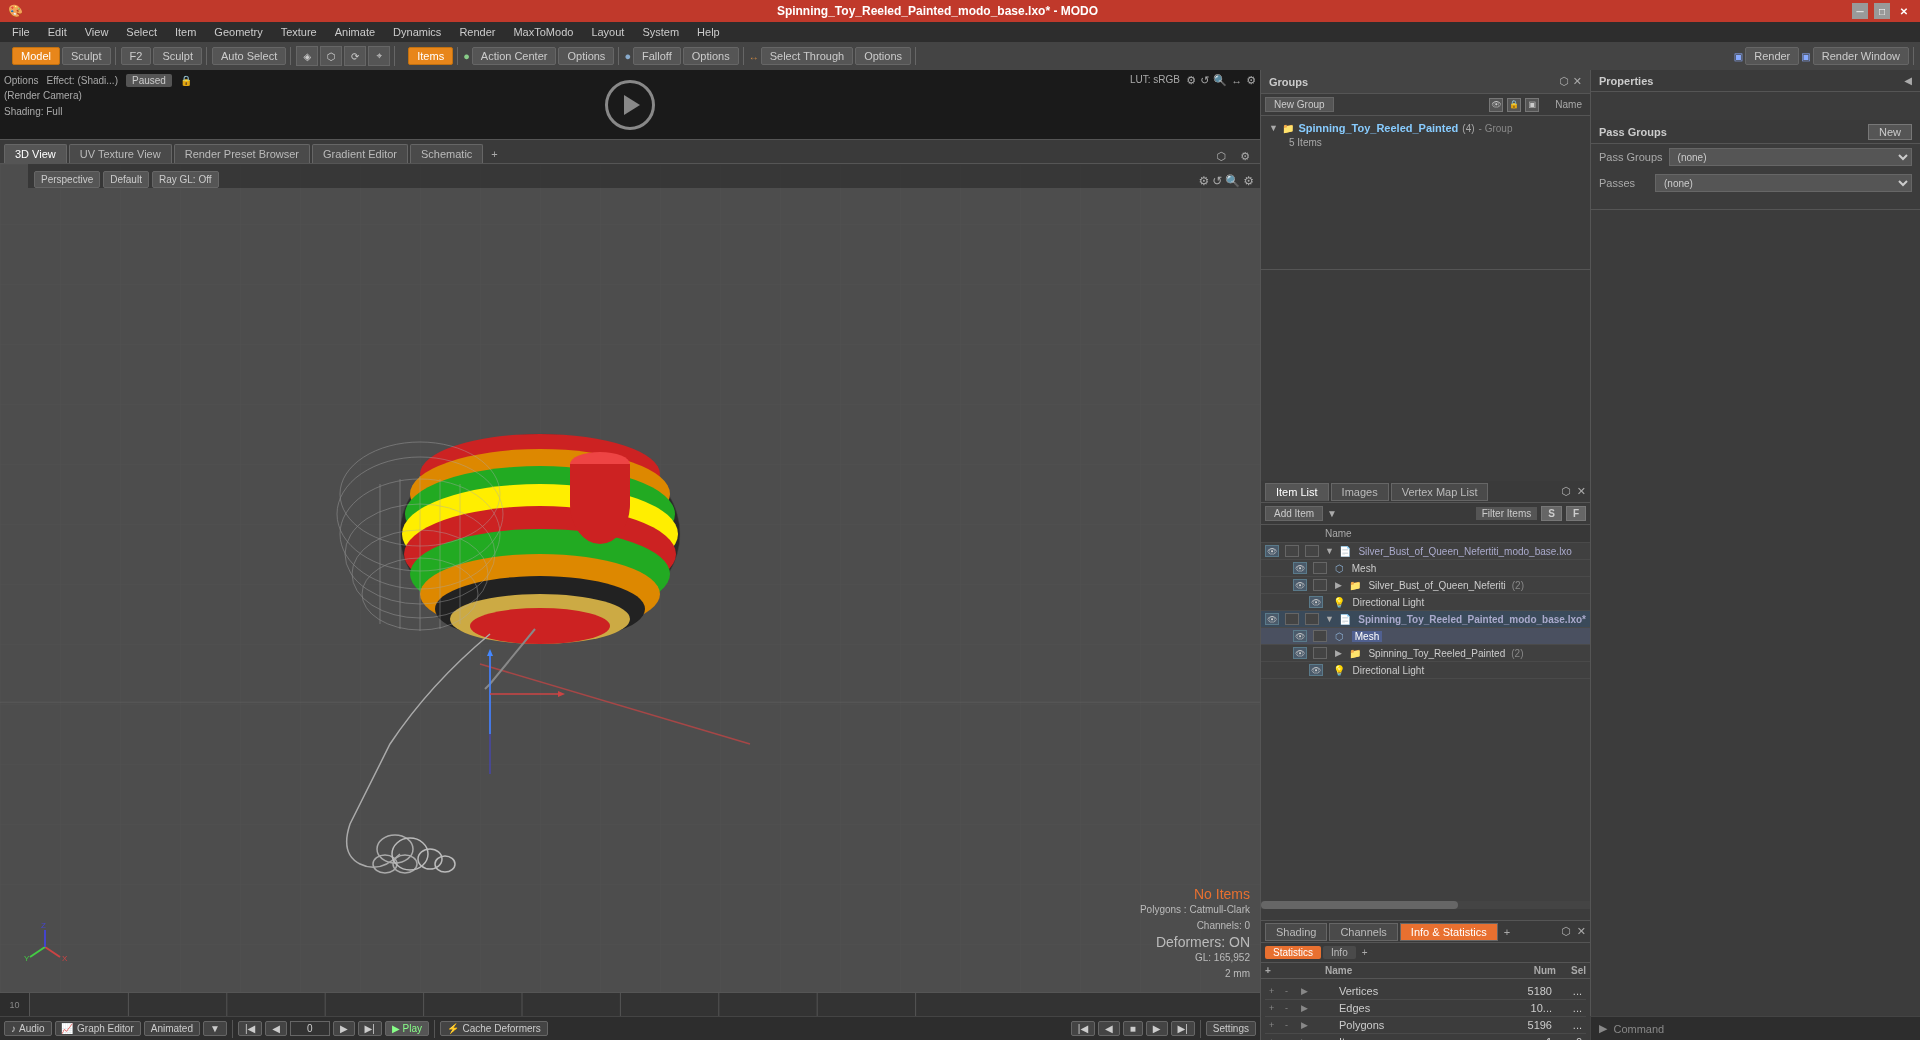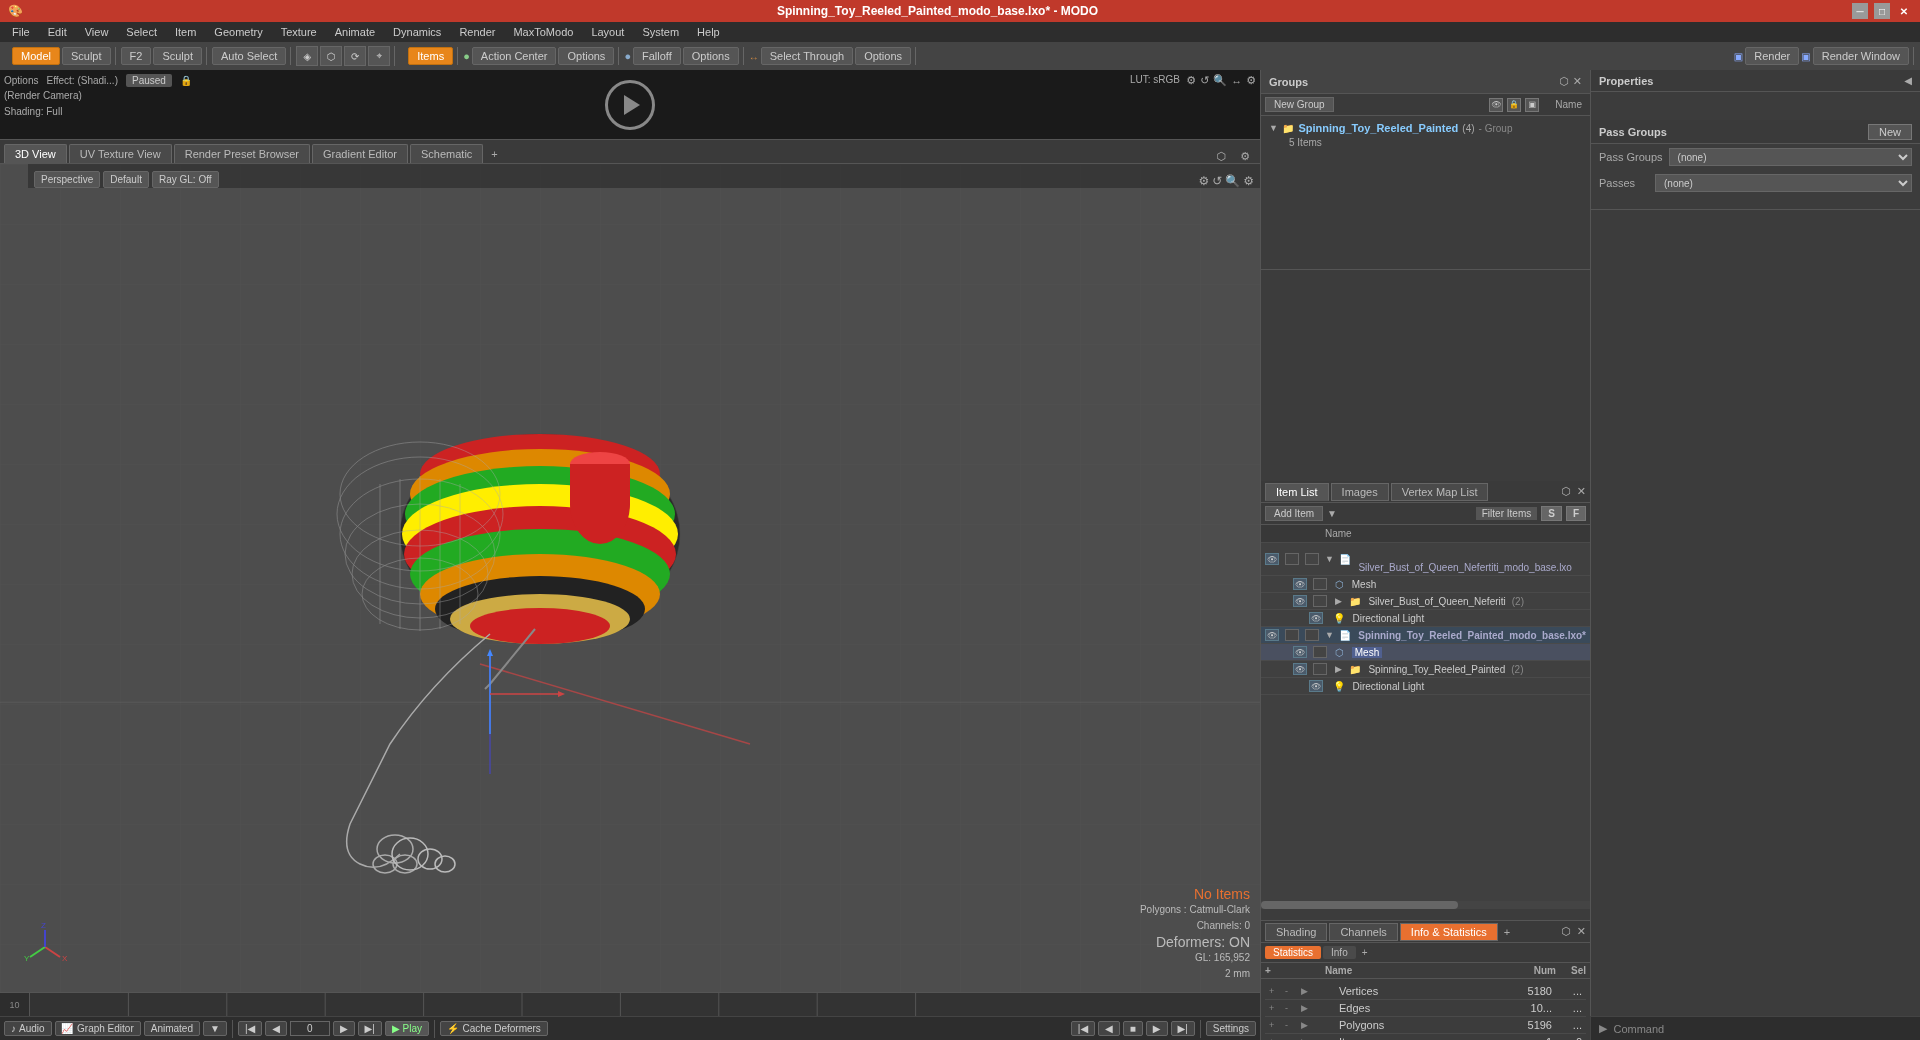--- a/index.html
+++ b/index.html
@@ -572,21 +572,21 @@
       </div>
 
       <div id="item-list-content" style="flex:1; overflow-y:auto; background:#404040;">
 
         <div class="item-row">
           <span style="width:14px; height:12px; background:#4a5a6a; border:1px solid #5a7a8a; display:inline-block; margin-right:2px; font-size:8px; display:inline-flex; align-items:center; justify-content:center;">👁</span>
           <span style="width:14px; height:12px; background:#444; border:1px solid #666; display:inline-block; margin-right:2px;"></span>
           <span style="width:14px; height:12px; background:#444; border:1px solid #666; display:inline-block; margin-right:2px;"></span>
           <span style="font-size:9px; color:#aaa; width:10px;">▼</span>
           <span style="color:#ccaa44; font-size:10px; margin-right:3px;">📄</span>
-          <span style="font-size:10px; color:#aaaacc;margin-top:17px;">Silver_Bust_of_Queen_Nefertiti_modo_base.lxo</span>
+          <span style="font-size:10px; color:#aaaacc;">Silver_Bust_of_Queen_Nefertiti_modo_base.lxo</span>
         </div>
 
         <div class="item-row item-indent-2">
           <span style="width:14px; height:12px; background:#4a5a6a; border:1px solid #5a7a8a; display:inline-flex; align-items:center; justify-content:center; font-size:8px;">👁</span>
           <span style="width:14px; height:12px; background:#444; border:1px solid #666; display:inline-block; margin-left:2px;"></span>
           <span style="font-size:10px; color:#88aacc; margin-left:4px;">⬡</span>
           <span style="font-size:10px; color:#ccc; margin-left:4px;">Mesh</span>
         </div>
 
         <div class="item-row item-indent-2">

